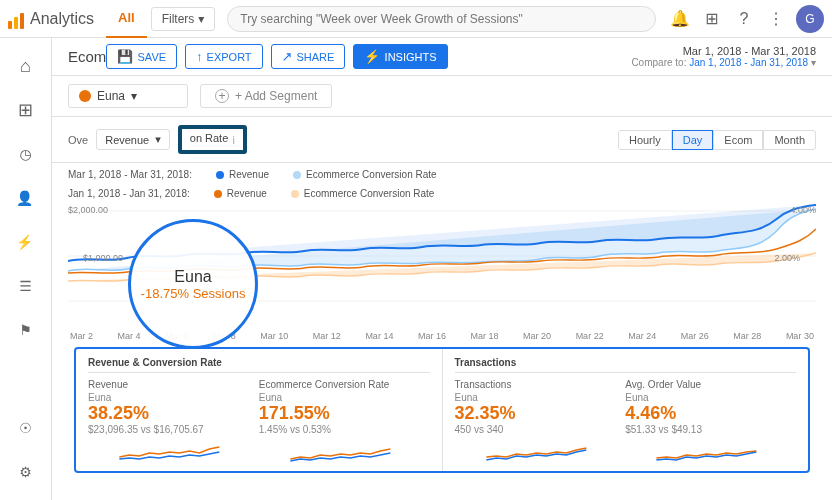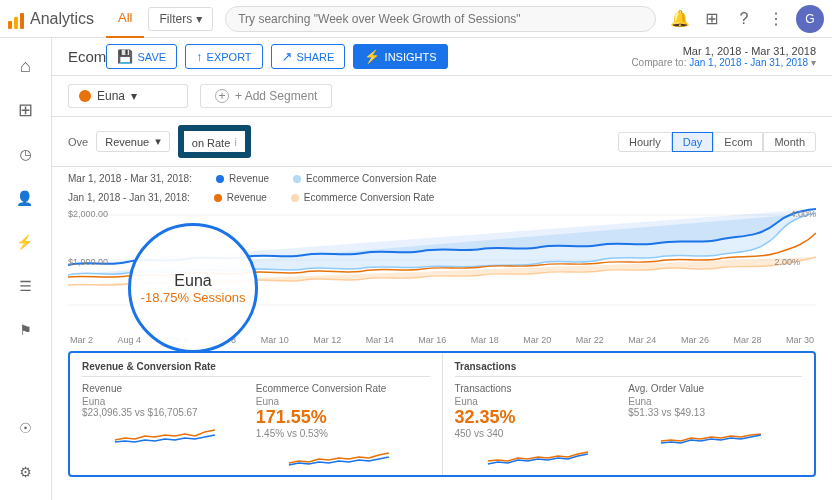--- a/index.html
+++ b/index.html
@@ -11,21 +11,21 @@
       background: #fff; border-bottom: 1px solid #e0e0e0;
       padding: 0 8px; position: relative; z-index: 10;
     }
     .nav-logo { display: flex; align-items: center; gap: 6px; margin-right: 12px; }
     .logo-bars { display: flex; align-items: flex-end; gap: 2px; height: 20px; }
     .logo-bar { width: 4px; background: #f57c00; border-radius: 1px; }
     .logo-bar:nth-child(1) { height: 8px; background: #f57c00; }
     .logo-bar:nth-child(2) { height: 12px; background: #f9ab00; }
     .logo-bar:nth-child(3) { height: 16px; background: #e8710a; }
     .nav-title { font-size: 16px; color: #555; font-weight: 400; }
-    .nav-tabs { display: flex; gap: 4px; font-size: 13px; color: #444; }
+    .nav-tabs { display: flex; gap: 4px; font-size: 13px; color: #444; font-weight: bold; }
     .nav-tab { padding: 0 12px; height: 38px; display: flex; align-items: center; cursor: pointer; border-bottom: 2px solid transparent; }
     .nav-tab.active { color: #e8710a; border-bottom-color: #e8710a; }
     .filters-btn { display: flex; align-items: center; gap: 4px; padding: 4px 10px; border: 1px solid #ddd; border-radius: 3px; cursor: pointer; font-size: 12px; color: #555; background: #fff; margin-left: 4px; justify-content: flex-end; }
     .search-bar { flex: 1; margin: 0 12px; }
     .search-input { width: 100%; padding: 5px 12px; border: 1px solid #ddd; border-radius: 20px; font-size: 12px; color: #999; background: #f8f8f8; }
     .nav-icons { display: flex; gap: 8px; align-items: center; color: #555; }
     .nav-icon { width: 24px; height: 24px; display: flex; align-items: center; justify-content: center; cursor: pointer; font-size: 16px; color: #666; }
     .avatar { width: 28px; height: 28px; border-radius: 50%; background: #5c6bc0; color: white; display: flex; align-items: center; justify-content: center; font-size: 12px; cursor: pointer; }
 
     
@@ -48,21 +48,21 @@
 
     
     .segment-row { display: flex; align-items: center; gap: 12px; padding: 8px 16px; border-bottom: 1px solid #e0e0e0; }
     .segment-select { display: flex; align-items: center; gap: 6px; border: 1px solid #ddd; border-radius: 3px; padding: 4px 10px; cursor: pointer; font-size: 12px; color: #444; background: #fff; min-width: 120px; }
     .add-segment { display: flex; align-items: center; gap: 6px; cursor: pointer; font-size: 12px; color: #888; border: 1px solid #ddd; border-radius: 3px; padding: 4px 14px; }
     .date-range-right { margin-left: auto; text-align: right; font-size: 11px; color: #555; }
 
     
     .overview-row { display: flex; align-items: center; gap: 8px; padding: 8px 16px; border-bottom: 1px solid #e0e0e0; }
     .overview-select { display: flex; align-items: center; gap: 6px; border: 1px solid #ddd; border-radius: 3px; padding: 3px 8px; cursor: pointer; font-size: 11px; color: #444; }
-    .vs-select { display: flex; align-items: flex-end; gap: 4px; border: 6px solid #0c4a6e; border-radius: 3px; padding: 3px 8px; cursor: pointer; font-size: 11px; color: #444; }
+    .vs-select { display: flex; align-items: flex-start; gap: 4px; border: 4px solid #0c4a6e; border-radius: 3px; padding: 3px 8px; cursor: pointer; font-size: 11px; color: #444; }
     .time-btns { margin-left: auto; display: flex; gap: 0; }
     .time-btn { padding: 3px 10px; border: 1px solid #ddd; cursor: pointer; font-size: 11px; color: #555; background: #fff; }
     .time-btn:first-child { border-radius: 3px 0 0 3px; }
     .time-btn:last-child { border-radius: 0 3px 3px 0; }
     .time-btn.active { background: #e8f0fe; color: #1a73e8; border-color: #1a73e8; }
 
     
     .chart-area { padding: 0 16px; position: relative; }
     .chart-legend { display: flex; gap: 24px; padding: 6px 0 2px 0; font-size: 10px; color: #555; }
     .legend-item { display: flex; align-items: center; gap: 5px; }
@@ -76,21 +76,21 @@
       width: 130px; height: 130px;
       border: 3px solid #1a73e8; border-radius: 50%;
       background: rgba(255,255,255,0.93);
       display: flex; flex-direction: column; align-items: center; justify-content: center;
       z-index: 5; pointer-events: none;
     }
     .circle-name { font-size: 16px; color: #333; font-weight: 500; }
     .circle-change { font-size: 13px; color: #e8710a; font-weight: 500; }
 
     
-    .stats-row { display: flex; margin: 6px 16px; border: 2px solid #1a73e8; border-radius: 4px; overflow: hidden; }
+    .stats-row { display: flex; margin: 6px 22px; border: 2px solid #1a73e8; border-radius: 4px; overflow: hidden; }
     .stat-group { flex: 1; padding: 8px 12px; border-right: 1px solid #e0e0e0; }
     .stat-group:last-child { border-right: none; }
     .stat-group-header { font-size: 10px; font-weight: 600; color: #444; margin-bottom: 6px; border-bottom: 1px solid #e0e0e0; padding-bottom: 4px; }
     .stats-inner { display: flex; }
     .stat-item { flex: 1; padding-right: 8px; }
     .stat-label { font-size: 10px; color: #666; margin-bottom: 2px; }
     .stat-sublabel { font-size: 10px; color: #888; }
     .stat-value { font-size: 18px; font-weight: 600; color: #e8710a; }
     .stat-compare { font-size: 10px; color: #888; }
     .stat-mini-chart { height: 24px; margin-top: 4px; }
@@ -223,21 +223,21 @@
           <span>Revenue</span>
         </div>
         <div class="legend-item">
           <div class="legend-dot" style="background:#ffd9b3;"></div>
           <span>Ecommerce Conversion Rate</span>
         </div>
       </div>
 
       <div style="position:relative;">
         <div style="position:absolute;left:0;top:4px;font-size:9px;color:#888;">$2,000.00</div>
-        <div style="position:absolute;left:0;top:52px;font-size:9px;color:#888;">$1,000.00</div>
+        <div style="position:absolute;left:15px;top:52px;font-size:9px;color:#888;">$1,000.00</div>
         <div style="position:absolute;right:0;top:4px;font-size:9px;color:#888;text-align:right;">4.00%</div>
         <div style="position:absolute;right:16px;top:52px;font-size:9px;color:#888;text-align:right;">2.00%</div>
 
         <svg class="chart-svg" viewBox="0 0 760 130" preserveAspectRatio="none" style="display:block;margin:0 auto;">
 
           <line x1="0" y1="10" x2="760" y2="10" stroke="#e0e0e0" stroke-width="0.5"></line>
           <line x1="0" y1="55" x2="760" y2="55" stroke="#e0e0e0" stroke-width="0.5"></line>
           <line x1="0" y1="100" x2="760" y2="100" stroke="#e0e0e0" stroke-width="0.5"></line>
 
           <path d="M0,70 C20,65 40,72 60,68 C80,64 100,70 120,66 C140,62 160,68 180,65 C200,62 220,67 240,64 C260,61 280,66 300,63 C320,60 340,64 360,62 C380,60 400,63 420,61 C440,59 460,62 480,58 C500,54 520,60 540,55 C560,50 580,55 600,52 C620,48 640,53 660,50 C680,46 700,50 720,30 C730,18 740,12 760,8" fill="rgba(179,217,247,0.4)" stroke="#90caf9" stroke-width="1.5"></path>
@@ -249,21 +249,21 @@
           <path d="M0,72 C20,70 40,74 60,71 C80,68 100,72 120,69 C140,66 160,71 180,68 C200,65 220,70 240,67 C260,64 280,69 300,66 C320,62 340,67 360,64 C380,61 400,65 420,62 C440,59 460,63 480,60 C500,57 520,61 540,58 C560,55 580,59 600,56 C620,52 640,57 660,54 C680,50 700,54 720,48 C740,42 750,38 760,28" fill="none" stroke="#e8710a" stroke-width="1.5"></path>
         </svg>
 
         <div class="segment-circle">
           <span class="circle-name">Euna</span>
           <span class="circle-change">-18.75% Sessions</span>
         </div>
 
         <div class="x-labels" style="padding:0 2px;">
           <span>Mar 2</span>
-          <span>Aug 4</span>
+          <span>Mar 4</span>
           <span>Mar 6</span>
           <span>Mar 8</span>
           <span>Mar 10</span>
           <span>Mar 12</span>
           <span>Mar 14</span>
           <span>Mar 16</span>
           <span>Mar 18</span>
           <span>Mar 20</span>
           <span>Mar 22</span>
           <span>Mar 24</span>
@@ -276,20 +276,21 @@
 
     <div class="stats-row">
 
       <div class="stat-group" style="flex:2;">
         <div class="stat-group-header">Revenue &amp; Conversion Rate</div>
         <div class="stats-inner">
 
           <div class="stat-item">
             <div class="stat-label">Revenue</div>
             <div class="stat-sublabel">Euna</div>
+            <div class="stat-value">38.25%</div>
             <div class="stat-compare">$23,096.35 vs $16,705.67</div>
             <div class="stat-mini-chart">
               <svg width="100%" height="24" viewBox="0 0 100 24">
                 <polyline points="0,18 10,16 20,17 30,14 40,15 50,13 60,14 70,12 80,14 90,10 100,8" fill="none" stroke="#e8710a" stroke-width="1.5"></polyline>
                 <polyline points="0,20 10,19 20,20 30,18 40,19 50,17 60,18 70,16 80,17 90,15 100,13" fill="none" stroke="#1a73e8" stroke-width="1.5"></polyline>
               </svg>
             </div>
           </div>
 
           <div class="stat-item">
@@ -320,20 +321,21 @@
               <svg width="100%" height="24" viewBox="0 0 100 24">
                 <polyline points="0,18 10,17 20,18 30,15 40,16 50,14 60,15 70,13 80,14 90,11 100,9" fill="none" stroke="#e8710a" stroke-width="1.5"></polyline>
                 <polyline points="0,21 10,19 20,20 30,17 40,18 50,16 60,17 70,15 80,16 90,13 100,11" fill="none" stroke="#1a73e8" stroke-width="1.5"></polyline>
               </svg>
             </div>
           </div>
 
           <div class="stat-item">
             <div class="stat-label">Avg. Order Value</div>
             <div class="stat-sublabel">Euna</div>
+            <div class="stat-value">4.46%</div>
             <div class="stat-compare">$51.33 vs $49.13</div>
             <div class="stat-mini-chart">
               <svg width="100%" height="24" viewBox="0 0 100 24">
                 <polyline points="0,19 10,18 20,19 30,16 40,17 50,15 60,16 70,14 80,15 90,13 100,12" fill="none" stroke="#e8710a" stroke-width="1.5"></polyline>
                 <polyline points="0,21 10,20 20,21 30,18 40,19 50,17 60,18 70,16 80,17 90,15 100,13" fill="none" stroke="#1a73e8" stroke-width="1.5"></polyline>
               </svg>
             </div>
           </div>
         </div>
       </div>

